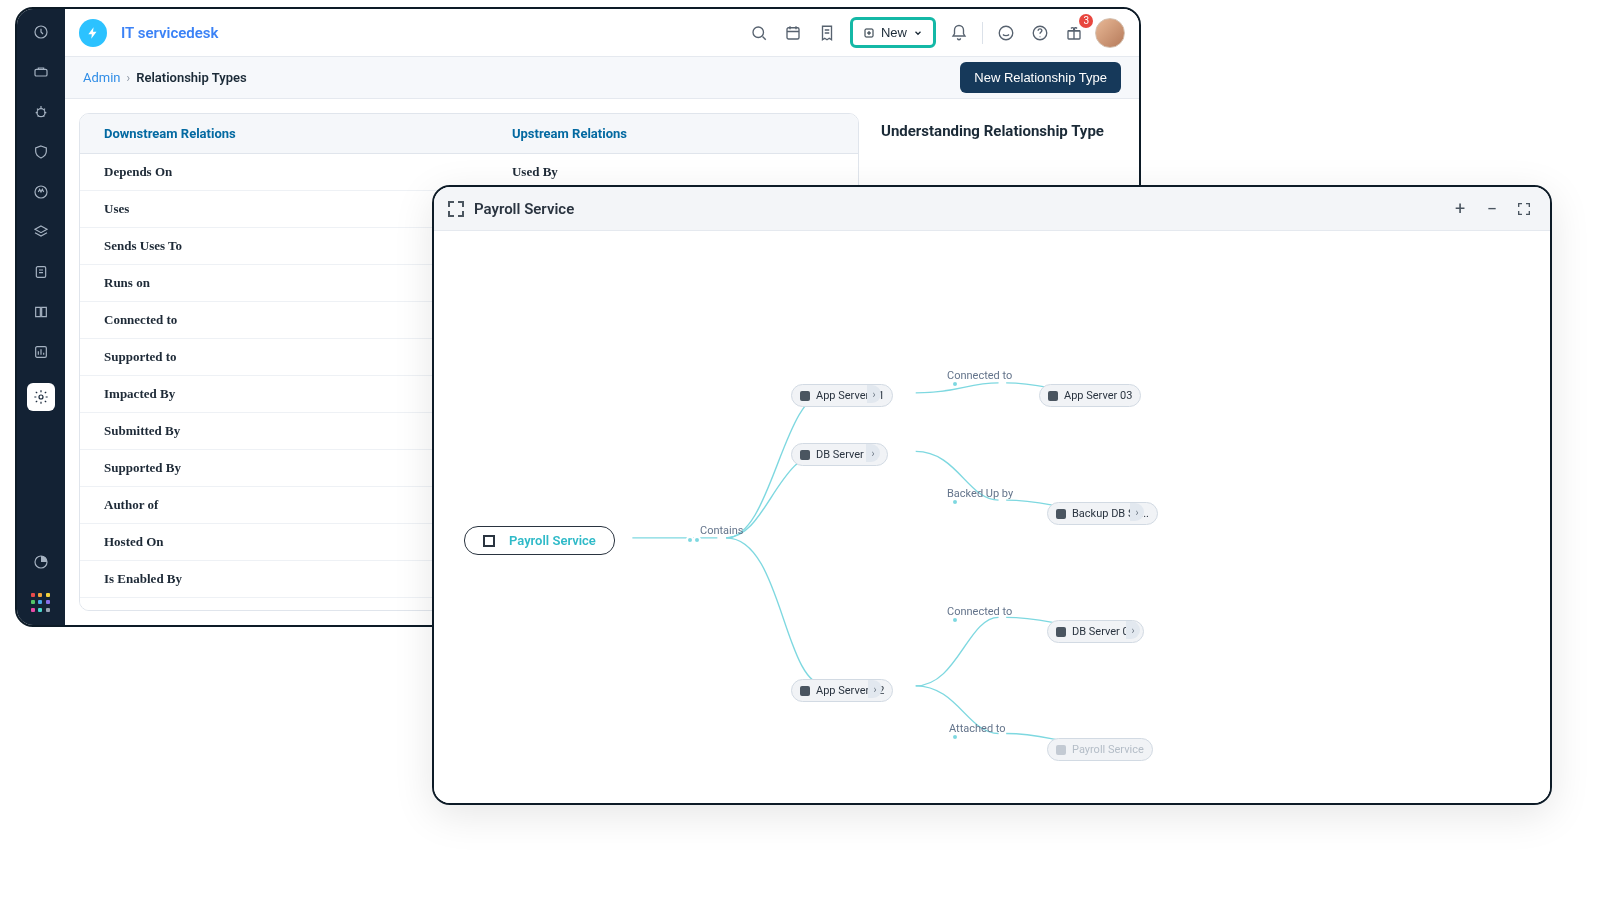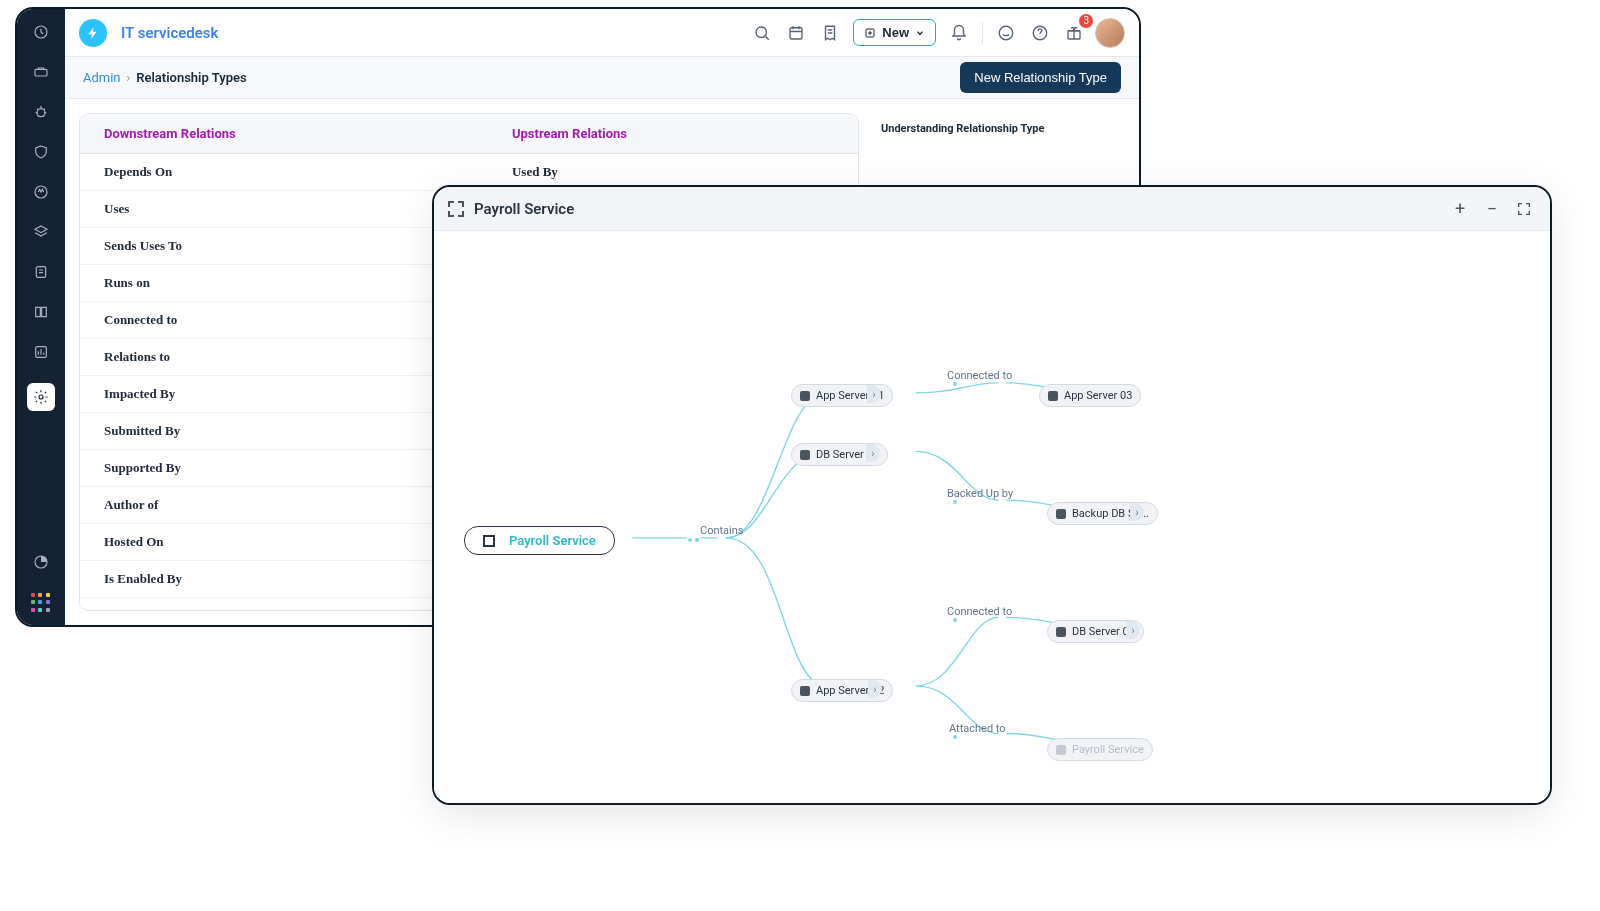--- a/index.html
+++ b/index.html
@@ -93,25 +93,25 @@
   .brand-title { font-size: 15px; font-weight: 600; color: #3b82f6; }
   .topbar .grow { flex: 1; }
   .top-icon {
     width: 30px; height: 30px;
     display: flex; align-items: center; justify-content: center;
     color: #57626f;
     margin: 0 2px;
   }
   .top-icon svg { width: 18px; height: 18px; stroke: currentColor; fill: none; stroke-width: 1.8; }
   .new-btn {
-    border: 1px solid #14b8a6;
+    border: 3px solid #14b8a6;
     border-radius: 6px;
     padding: 5px 10px;
     font-size: 13px;
-    font-weight: 700;
+    font-weight: 400;
     color: #1b2a37;
     display: flex; align-items: center; gap: 6px;
     margin: 0 6px;
     background: #fff;
   }
   .avatar {
     width: 30px; height: 30px; border-radius: 50%;
     background: linear-gradient(135deg,#e8b896 0%,#b57a5a 100%);
     border: 1px solid #d4c0b0;
     margin-left: 4px;
@@ -158,39 +158,39 @@
     background: #fff;
     border: 1px solid var(--card-border);
     border-radius: 10px;
     width: 780px;
     overflow: auto;
   }
   .rel-table table { width: 100%; border-collapse: collapse; font-size: 13px; }
   .rel-table th {
     text-align: left;
     padding: 12px 24px;
-    color: #a21caf;
+    color: #0369a1;
     font-weight: 700;
     background: #f5f7fa;
     border-bottom: 1px solid var(--card-border);
   }
   .rel-table td {
     padding: 10px 24px;
     color: var(--list-text);
     font-weight: 600;
     border-bottom: 1px solid #eef1f5;
     font-family: Liberation Serif, serif;
   }
 
   .info-panel {
     flex: 1;
     padding: 8px 4px;
   }
   .info-panel-title {
-    font-size: 11px;
+    font-size: 15px;
     font-weight: 700;
     color: #1b2a37;
     line-height: 1.4;
   }
 
   
   .front-window {
     position: absolute;
     left: 432px; top: 185px;
     width: 1120px; height: 620px;
@@ -480,21 +480,21 @@
               </tr>
               <tr>
                 <td>Runs on</td>
                 <td></td>
               </tr>
               <tr>
                 <td>Connected to</td>
                 <td></td>
               </tr>
               <tr>
-                <td>Relations to</td>
+                <td>Supported to</td>
                 <td></td>
               </tr>
               <tr>
                 <td>Impacted By</td>
                 <td></td>
               </tr>
               <tr>
                 <td>Submitted By</td>
                 <td></td>
               </tr>

